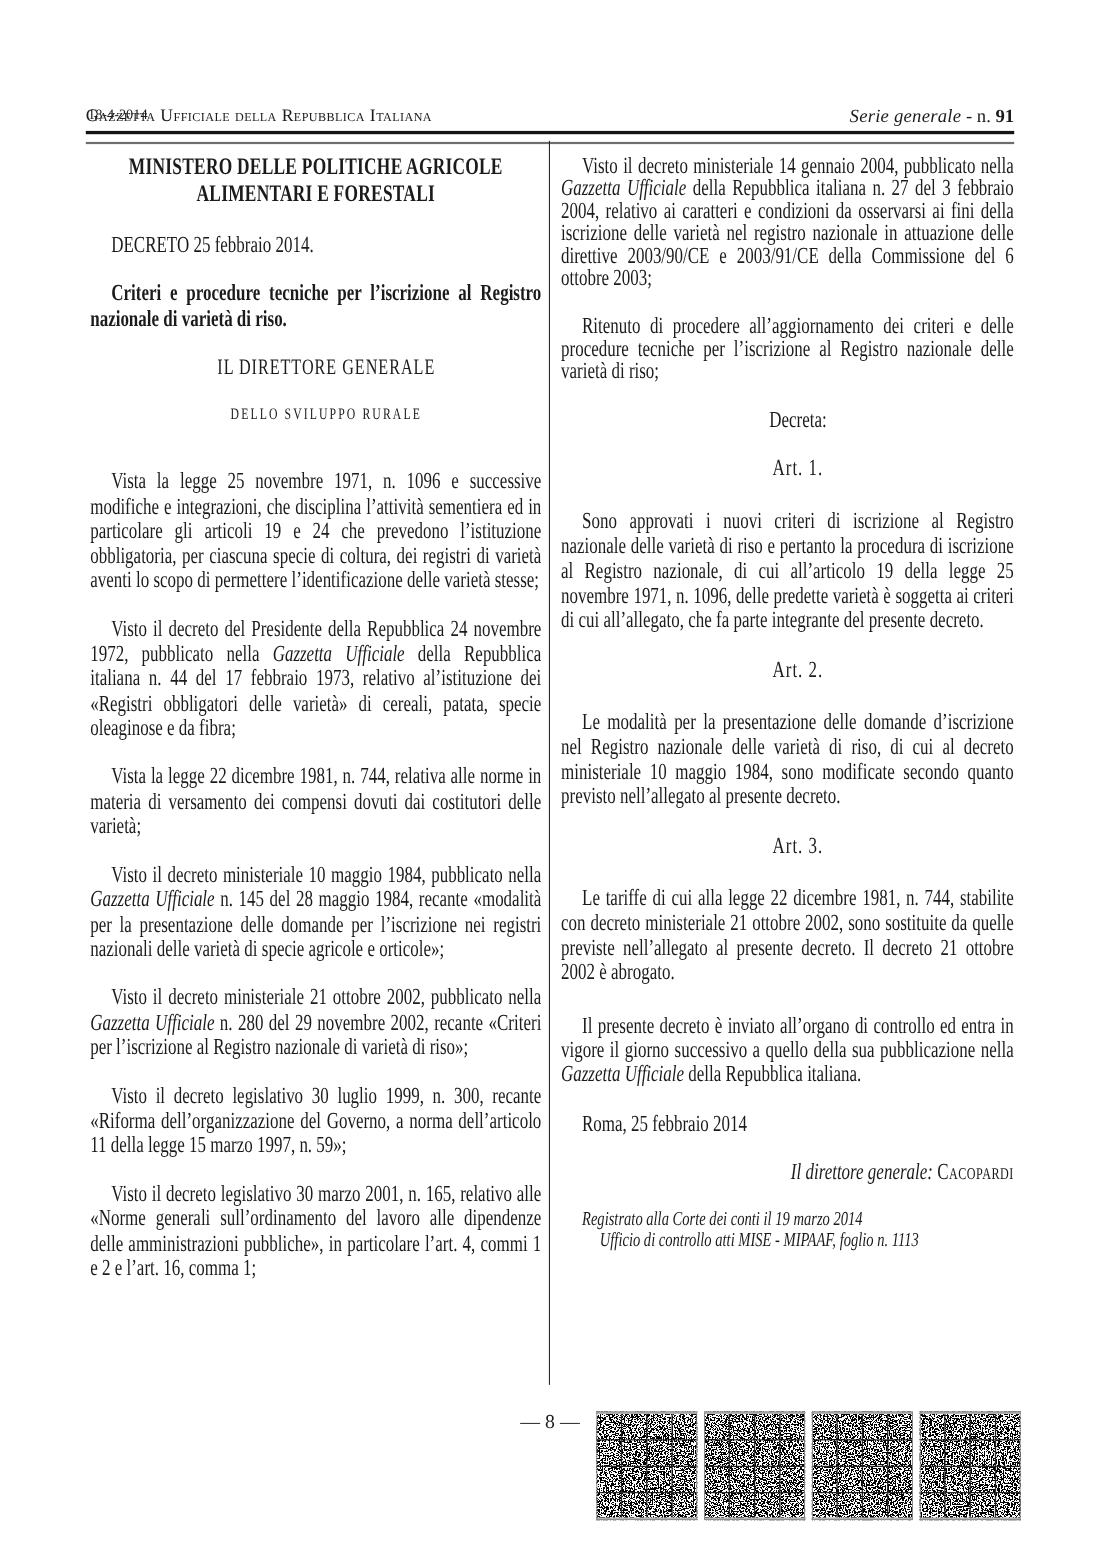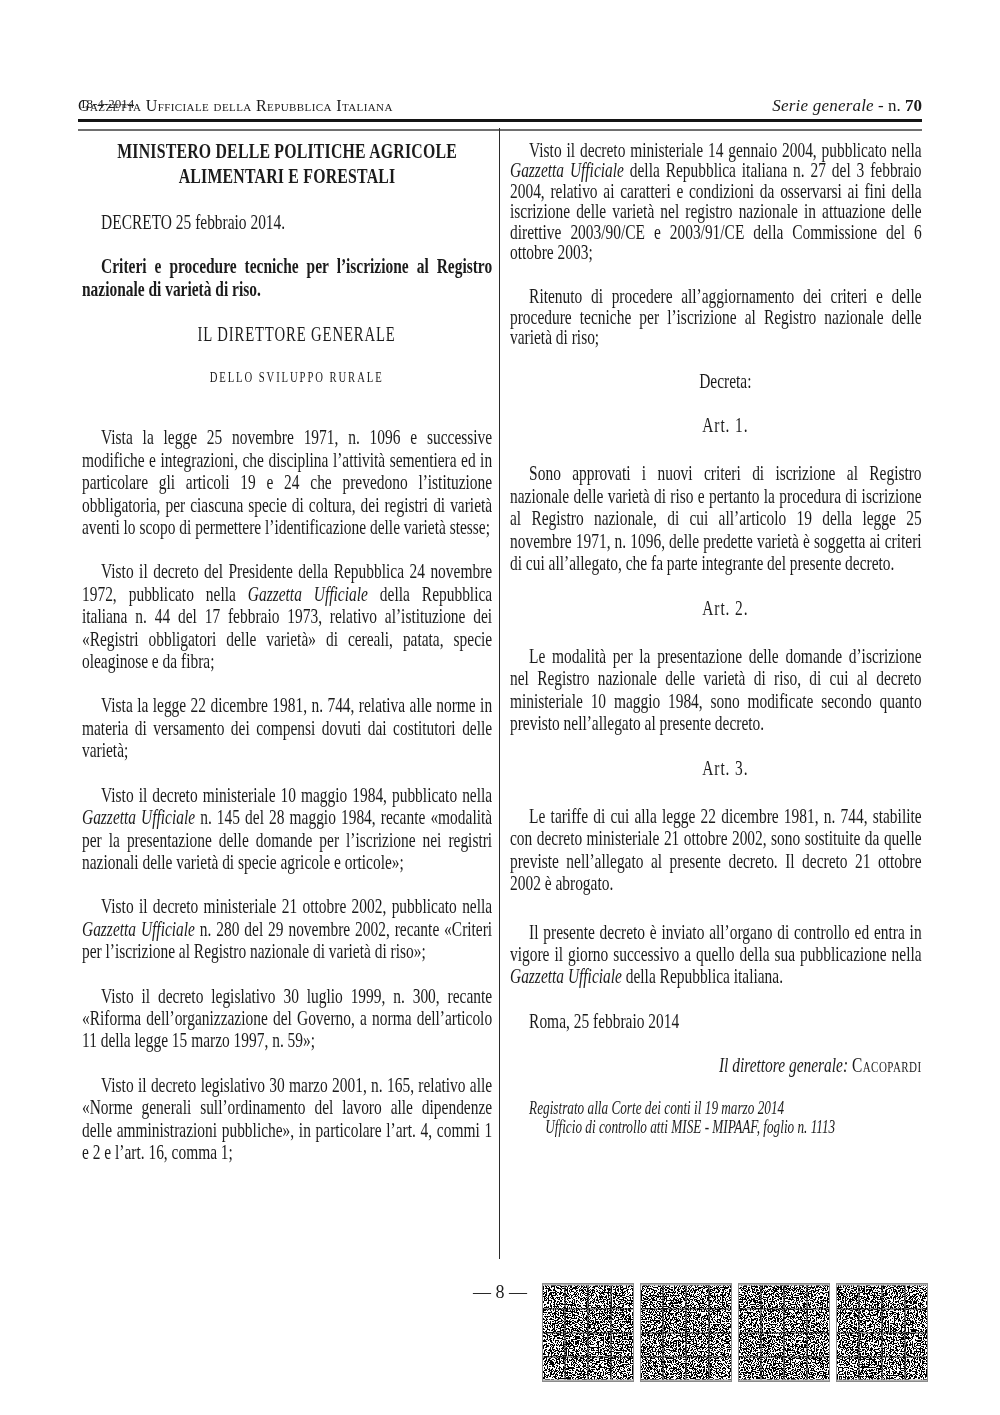--- a/index.html
+++ b/index.html
@@ -55,21 +55,21 @@
   .page-label{position:absolute;left:0;right:0;top:1282px;text-align:center;font-size:18px;}
   .stamps{position:absolute;left:542px;top:1283px;display:flex;gap:6px;}
   .stamp{display:block;}
 </style>
 </head>
 <body>
 
 <div class="hdr">
   <span class="hdr-date">18-4-2014</span>
   <span class="hdr-center">Gazzetta Ufficiale della Repubblica Italiana</span>
-  <span class="hdr-series"><i>Serie generale</i><span> - n. </span><b>70</b></span>
+  <span class="hdr-series"><i>Serie generale</i><span> - n. </span><b>91</b></span>
 </div>
 <div class="double-rule"></div>
 <div class="v-rule"></div>
 
 <section class="col col-left">
   <div class="col-inner">
     <h1 class="ministry-title">MINISTERO DELLE POLITICHE AGRICOLE ALIMENTARI E FORESTALI</h1>
     <p class="decree-date">DECRETO 25 febbraio 2014.</p>
     <p class="subject">Criteri e procedure tecniche per l’iscrizione al Registro nazionale di varietà di riso.</p>
     <p class="authority1">IL DIRETTORE GENERALE</p>

